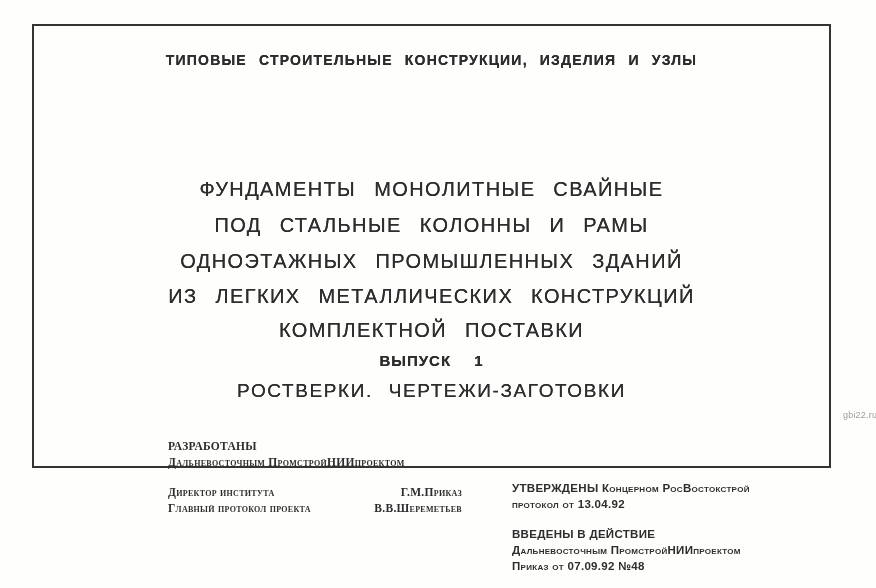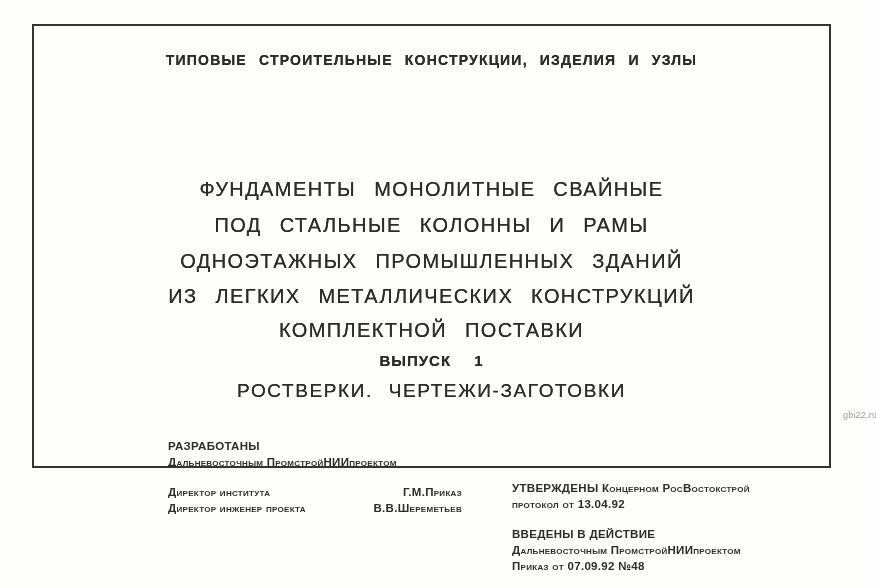--- a/index.html
+++ b/index.html
@@ -78,20 +78,21 @@
     line-height: 16px;
     font-weight: 700;
     font-variant: small-caps;
     letter-spacing: 0.3px;
     white-space: nowrap;
   }
   .footer-left {
     left: 134px;
     top: 412px;
     width: 294px;
+    font-family: Liberation Serif, serif;
   }
   .footer-right {
     left: 478px;
     top: 418px;
     width: 320px;
     margin-top: 36px;
   }
   .block-gap {
     margin-top: 14px;
   }
@@ -131,21 +132,21 @@
     <div class="line subtitle-line">РОСТВЕРКИ. ЧЕРТЕЖИ-ЗАГОТОВКИ</div>
 
     <div class="footer-col footer-left">
       <div>РАЗРАБОТАНЫ</div>
       <div>Дальневосточным ПромстройНИИпроектом</div>
       <div class="block-gap sig-row">
         <span>Директор института</span>
         <span>Г.М.Приказ</span>
       </div>
       <div class="sig-row">
-        <span>Директор инженер проекта</span>
+        <span>Главный протокол проекта</span>
         <span>В.В.Шереметьев</span>
       </div>
     </div>
 
     <div class="footer-col footer-right">
       <div>УТВЕРЖДЕНЫ Концерном РосВостокстрой</div>
       <div>протокол от 13.04.92</div>
       <div class="block-gap">ВВЕДЕНЫ В ДЕЙСТВИЕ</div>
       <div>Дальневосточным ПромстройНИИпроектом</div>
       <div>Приказ от 07.09.92 №48</div>

